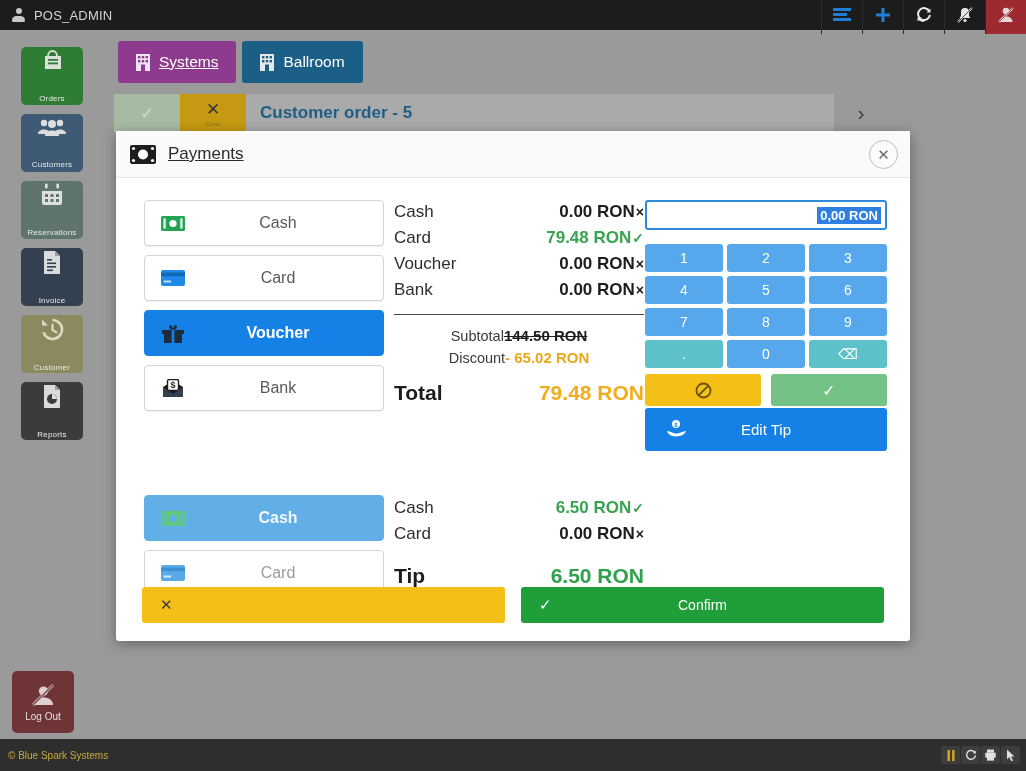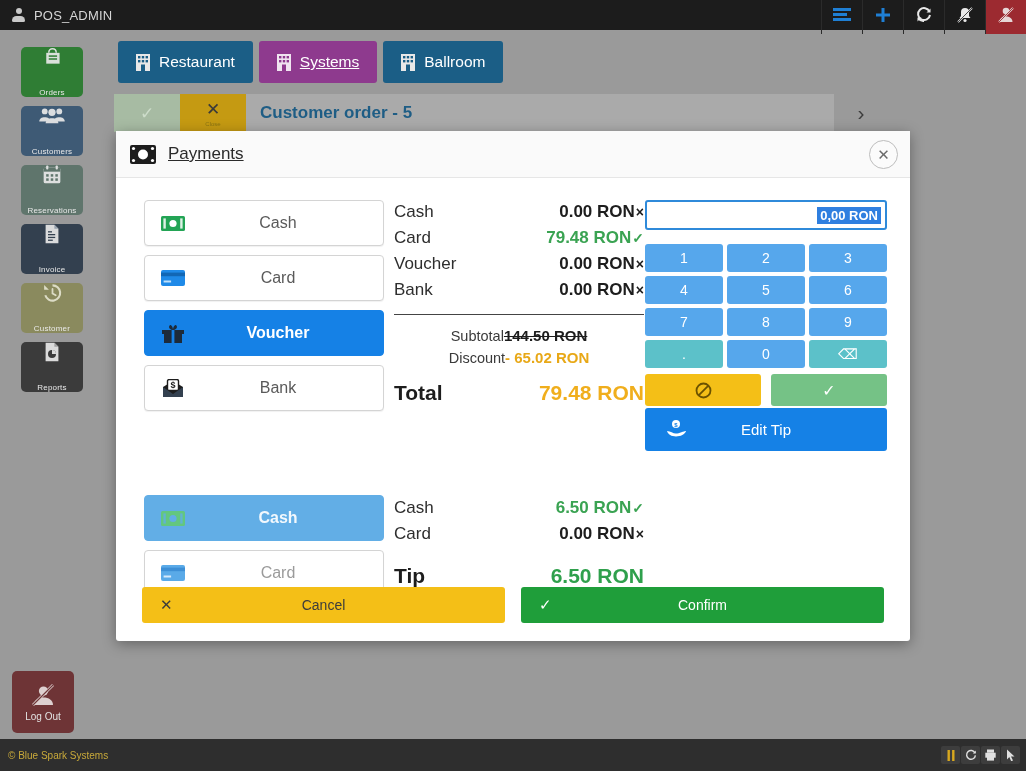--- a/index.html
+++ b/index.html
@@ -33,21 +33,21 @@
     border-left: 1px solid #2b2b2b;
   }
   .tb-btn.logout { background: #9c2a30; }
 
   
   .sidebar {
     position: absolute; top: 38px; left: 0; width: 104px; height: 733px;
     background: #9a9a9a;
   }
   .side-item {
-    width: 62px; height: 50px; margin: 9px auto 0 auto; border-radius: 5px;
+    width: 62px; height: 58px; margin: 9px auto 0 auto; border-radius: 5px;
     display: flex; flex-direction: column; align-items: center; justify-content: center;
     gap: 21px; color: #e9e9e9;
   }
   .side-item .s-label { font-size: 8px; letter-spacing: .2px; }
   .side-item svg { opacity: .92; }
   .side-logout {
     position: absolute; bottom: 38px; left: 12px; width: 62px; height: 62px;
     border-radius: 5px; background: #6e3436;
     display: flex; flex-direction: column; align-items: center; justify-content: center;
     gap: 3px; color: #e2e2e2;
@@ -315,35 +315,20 @@
           <path d="M4 22c0-5 4.3-7.6 9.5-7.6S23 17 23 22z" fill="#ddd0d0"></path>
           <line x1="3" y1="22" x2="23" y2="2" stroke="#ddd0d0" stroke-width="2.6"></line>
           <line x1="3" y1="22" x2="23" y2="2" stroke="#6e3436" stroke-width="1.1"></line>
         </svg>
       <span class="s-label">Log Out</span>
     </div>
   </div>
 
   <div class="main">
     <div class="tabs-row">
-      <div class="venue-tab">
-        <svg width="14" height="17" viewBox="0 0 14 17">
-            <rect x="0" y="0" width="14" height="17" fill="#e8e8e8"></rect>
-            <g fill="#1b5e86">
-              <rect x="2" y="2" width="2.4" height="2.4"></rect>
-              <rect x="5.8" y="2" width="2.4" height="2.4"></rect>
-              <rect x="9.6" y="2" width="2.4" height="2.4"></rect>
-              <rect x="2" y="6" width="2.4" height="2.4"></rect>
-              <rect x="5.8" y="6" width="2.4" height="2.4"></rect>
-              <rect x="9.6" y="6" width="2.4" height="2.4"></rect>
-              <rect x="5" y="10.5" width="4" height="6.5"></rect>
-            </g>
-          </svg>
-        <span class="v-label">Restaurant</span>
-      </div>
       <div class="venue-tab active">
         <svg width="14" height="17" viewBox="0 0 14 17">
             <rect x="0" y="0" width="14" height="17" fill="#f0e4f0"></rect>
             <g fill="#8e3a8e">
               <rect x="2" y="2" width="2.4" height="2.4"></rect>
               <rect x="5.8" y="2" width="2.4" height="2.4"></rect>
               <rect x="9.6" y="2" width="2.4" height="2.4"></rect>
               <rect x="2" y="6" width="2.4" height="2.4"></rect>
               <rect x="5.8" y="6" width="2.4" height="2.4"></rect>
               <rect x="9.6" y="6" width="2.4" height="2.4"></rect>
@@ -557,21 +542,20 @@
         </div>
         <div class="tip-tot">
           <span class="t-name">Tip</span>
           <span class="t-val">6.50 RON</span>
         </div>
       </div>
 
       <div class="modal-foot">
         <div class="foot-btn cancel">
           <span class="fb-ico">✕</span>
-          <span class="fb-label">Cancel</span>
         </div>
         <div class="foot-btn confirm">
           <span class="fb-ico">✓</span>
           <span class="fb-label">Confirm</span>
         </div>
       </div>
 
     </div>
   </div>
 

